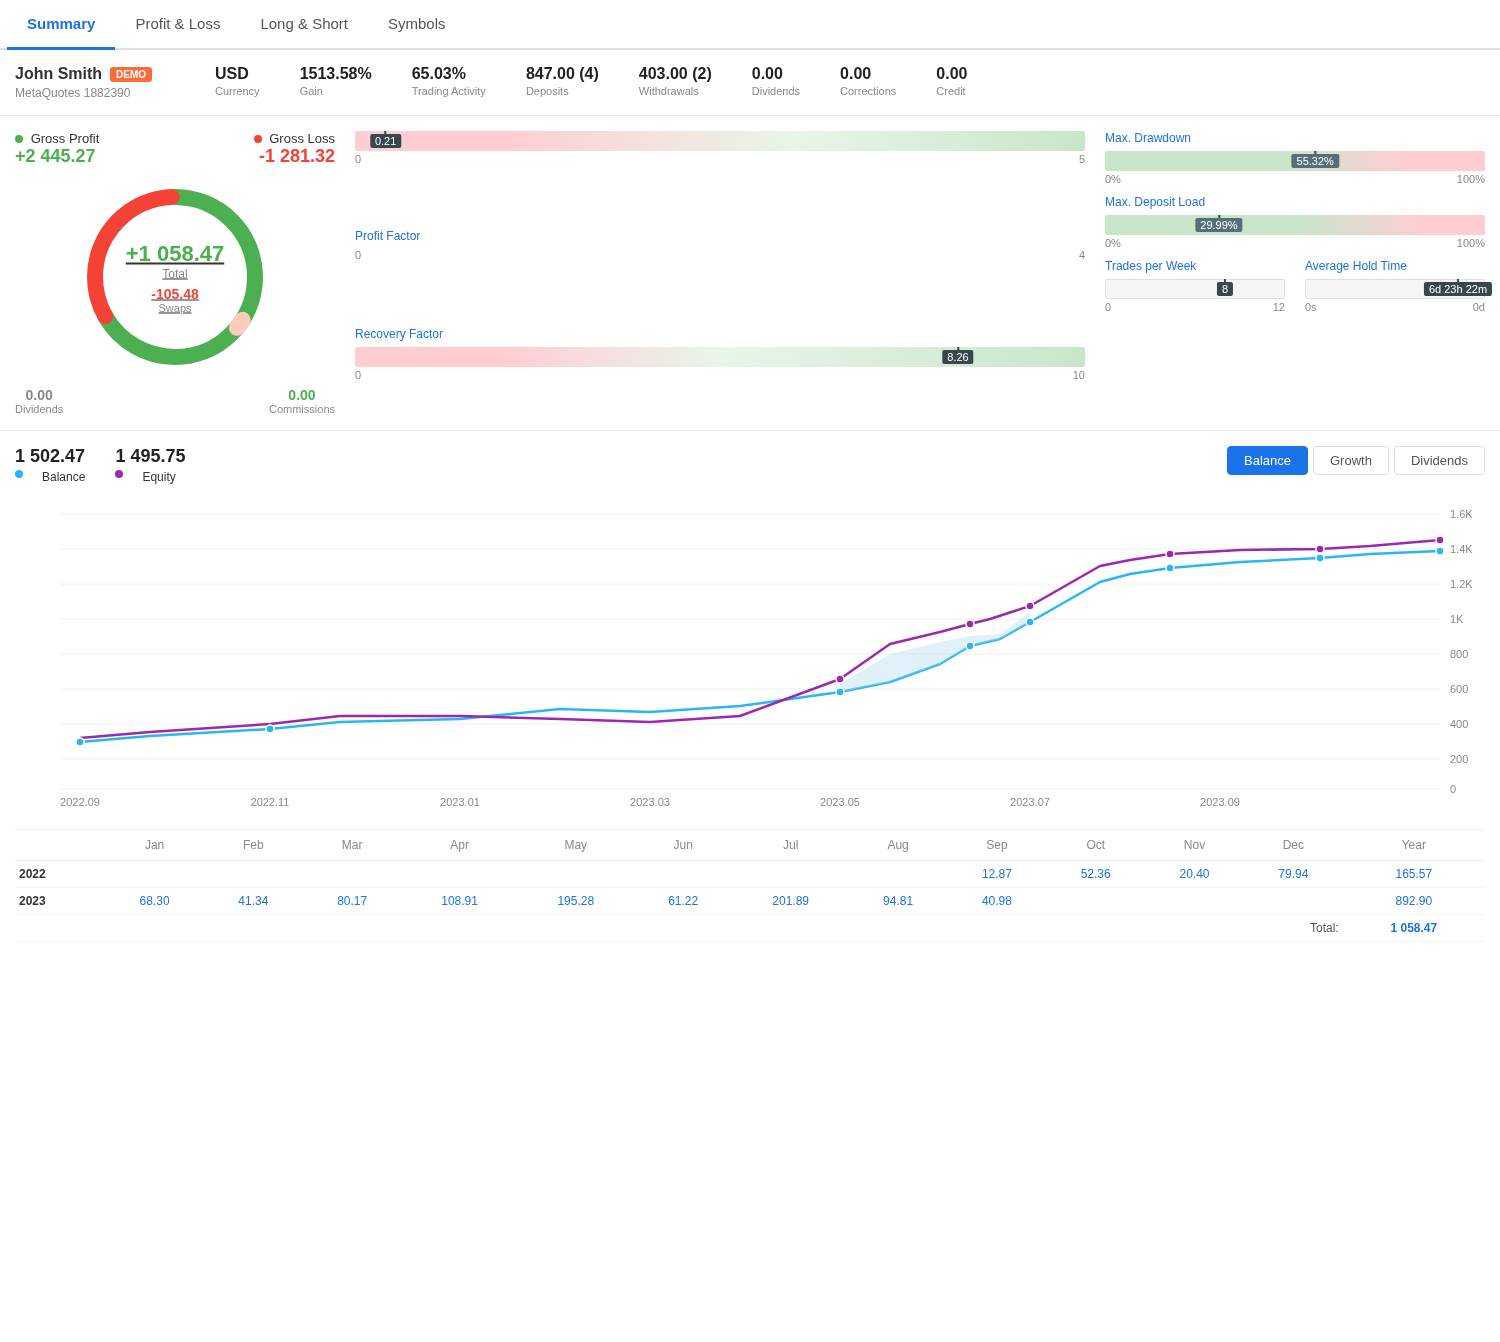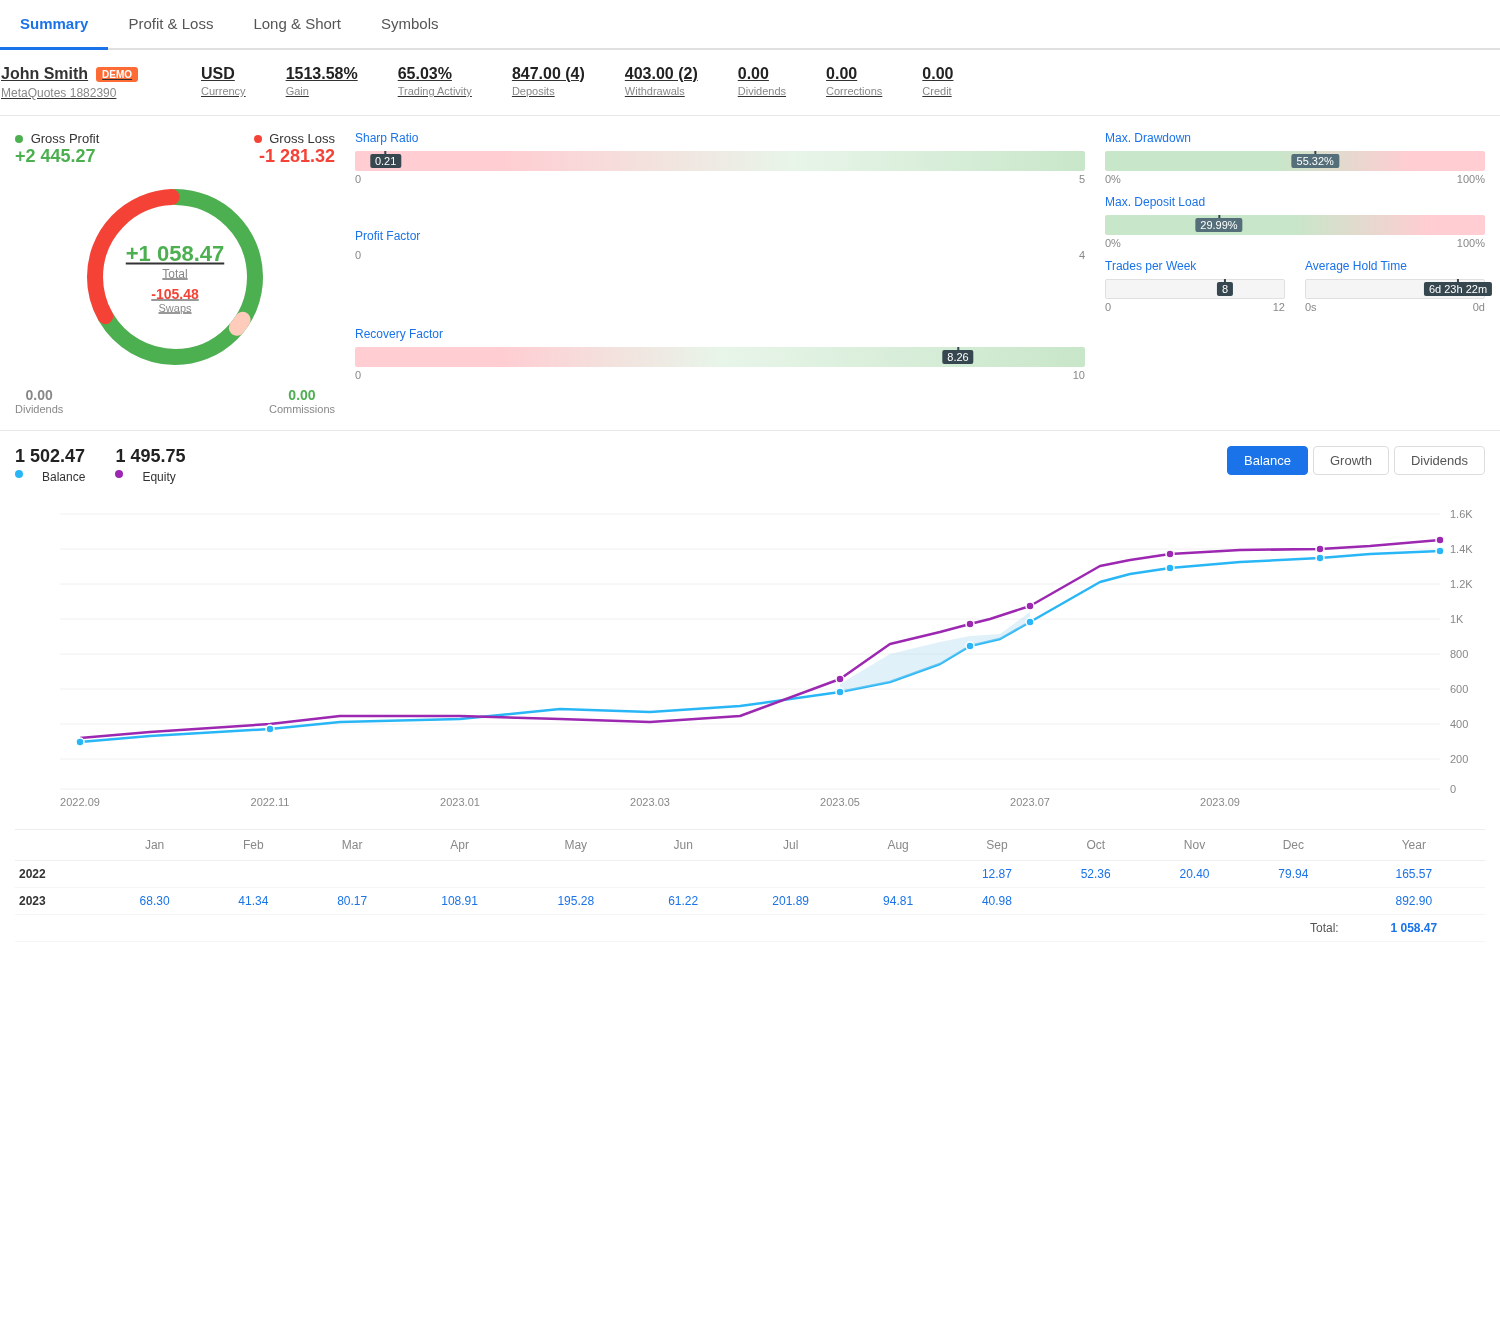--- a/index.html
+++ b/index.html
@@ -1,24 +1,24 @@
 <!DOCTYPE html>
 <html><head>
   <meta charset="utf-8">
   <style>
     * { box-sizing: border-box; margin: 0; padding: 0; }
     body { font-family: Arial, sans-serif; font-size: 13px; color: #333; background: #fff; width: 1500px; }
 
     
-    .nav-tabs { display: flex; border-bottom: 2px solid #e0e0e0; padding: 0 0; }
+    .nav-tabs { display: flex; border-bottom: 2px solid #e0e0e0; padding: 0 7px; }
     .nav-tab { padding: 15px 20px; cursor: pointer; font-size: 15px; color: #555; border-bottom: 3px solid transparent; margin-bottom: -2px; }
     .nav-tab.active { color: #1a73e8; border-bottom: 3px solid #1a73e8; font-weight: 600; }
 
     
-    .header-stats { display: flex; align-items: flex-start; padding: 15px 1px; border-bottom: 1px solid #e8e8e8; gap: 40px; text-decoration: underline; }
+    .header-stats { display: flex; align-items: flex-start; padding: 15px 15px; border-bottom: 1px solid #e8e8e8; gap: 40px; }
     .user-info { min-width: 160px; }
     .user-name { font-size: 16px; font-weight: 600; display: flex; align-items: center; gap: 8px; }
     .demo-badge { background: #ff6b35; color: white; font-size: 10px; padding: 2px 6px; border-radius: 3px; font-weight: 700; }
     .user-meta { font-size: 12px; color: #888; margin-top: 3px; }
     .stat-item { display: flex; flex-direction: column; }
     .stat-value { font-size: 16px; font-weight: 600; color: #222; }
     .stat-label { font-size: 11px; color: #888; margin-top: 2px; }
 
     
     .main-content { display: flex; padding: 15px; gap: 20px; border-bottom: 1px solid #e8e8e8; }
@@ -180,21 +180,20 @@
       <div class="donut-bottom-item">
         <div class="donut-bottom-val" style="color:#4caf50;">0.00</div>
         <div class="donut-bottom-label">Commissions</div>
       </div>
     </div>
   </div>
 
   <div class="metrics-section">
 
     <div class="metric-block">
-      <div class="metric-title">Sharp Ratio</div>
       <div class="bar-wrapper">
         <div class="bar-track" style="background: linear-gradient(to right, #ffcdd2 0%, #ffcdd2 20%, #e8f5e9 60%, #c8e6c9 100%);"></div>
         <div class="marker-overlay" style="left: 4.2%; top: 0;">
           <div class="marker-tag" style="transform: translateX(-50%);">0.21</div>
         </div>
       </div>
       <div class="metric-labels">
         <span>0</span>
         <span>5</span>
       </div>

